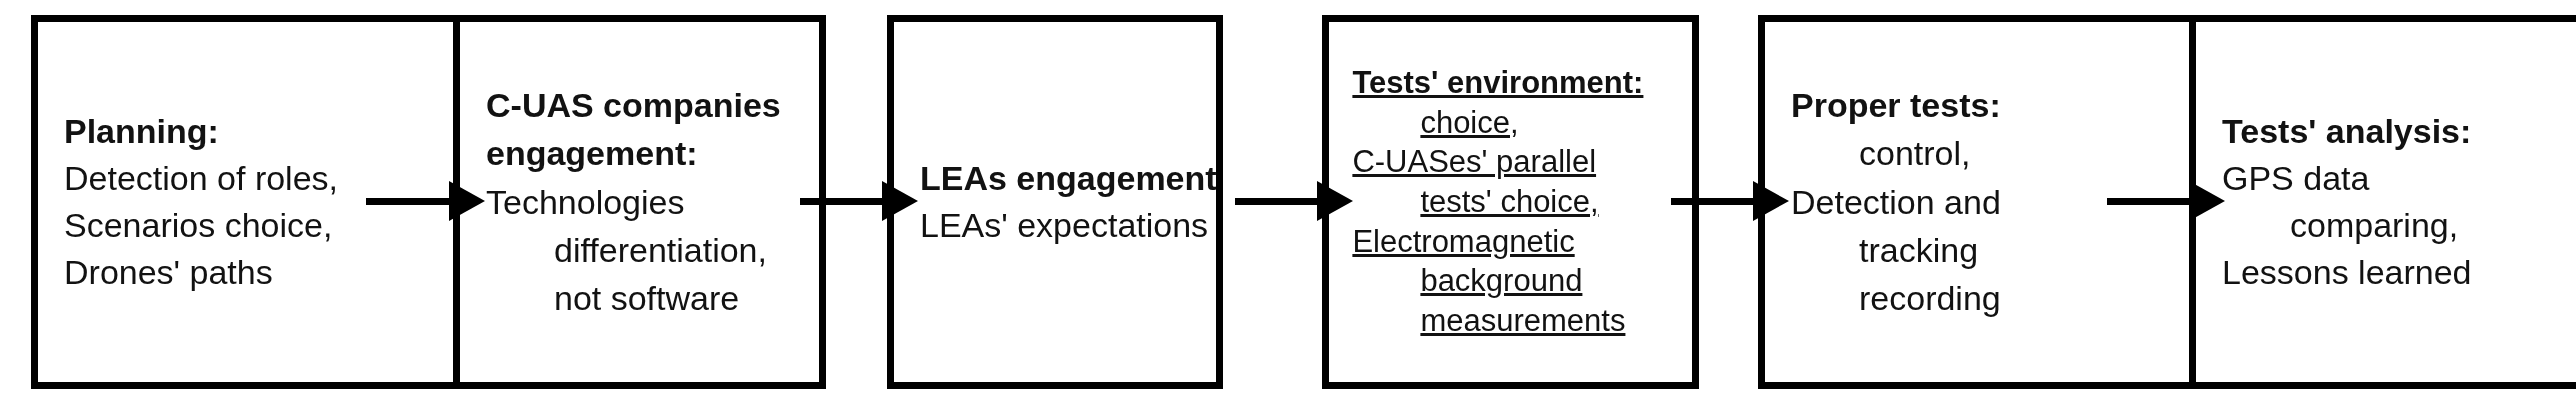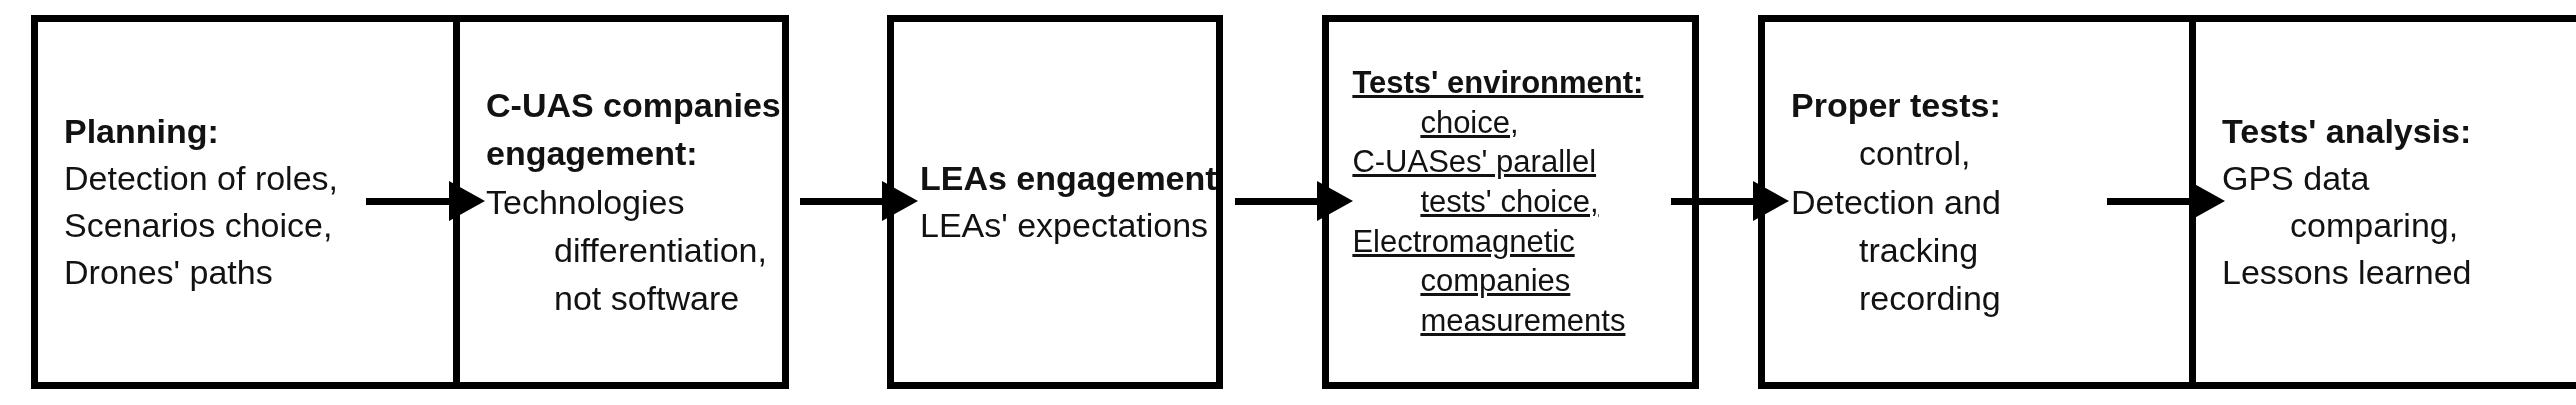--- a/index.html
+++ b/index.html
@@ -75,21 +75,21 @@
     <div class="line">Detection of roles,</div>
     <div class="line">Scenarios choice,</div>
     <div class="line">Drones' paths</div>
   </div>
 
   <div class="arrow" style="left:366px;width:119px">
     <div class="arrow-line"></div>
     <div class="arrow-head"></div>
   </div>
 
-  <div class="box box-2" style="left:453px;width:336px">
+  <div class="box box-2" style="left:453px;width:373px">
     <div class="line bold">C-UAS companies</div>
     <div class="line bold">engagement:</div>
     <div class="line">Technologies</div>
     <div class="line indent">differentiation,</div>
     <div class="line indent">not software</div>
   </div>
 
   <div class="arrow" style="left:800px;width:118px">
     <div class="arrow-line"></div>
     <div class="arrow-head"></div>
@@ -104,21 +104,21 @@
     <div class="arrow-line"></div>
     <div class="arrow-head"></div>
   </div>
 
   <div class="box box-4" style="left:1322px;width:377px">
     <div class="line bold">Tests' environment:</div>
     <div class="line indent">choice,</div>
     <div class="line">C-UASes' parallel</div>
     <div class="line indent">tests' choice,</div>
     <div class="line">Electromagnetic</div>
-    <div class="line indent">companies</div>
+    <div class="line indent">background</div>
     <div class="line indent">measurements</div>
   </div>
 
   <div class="arrow" style="left:1671px;width:118px">
     <div class="arrow-line"></div>
     <div class="arrow-head"></div>
   </div>
 
   <div class="box box-5" style="left:1758px;width:448px">
     <div class="line bold">Proper tests:</div>

